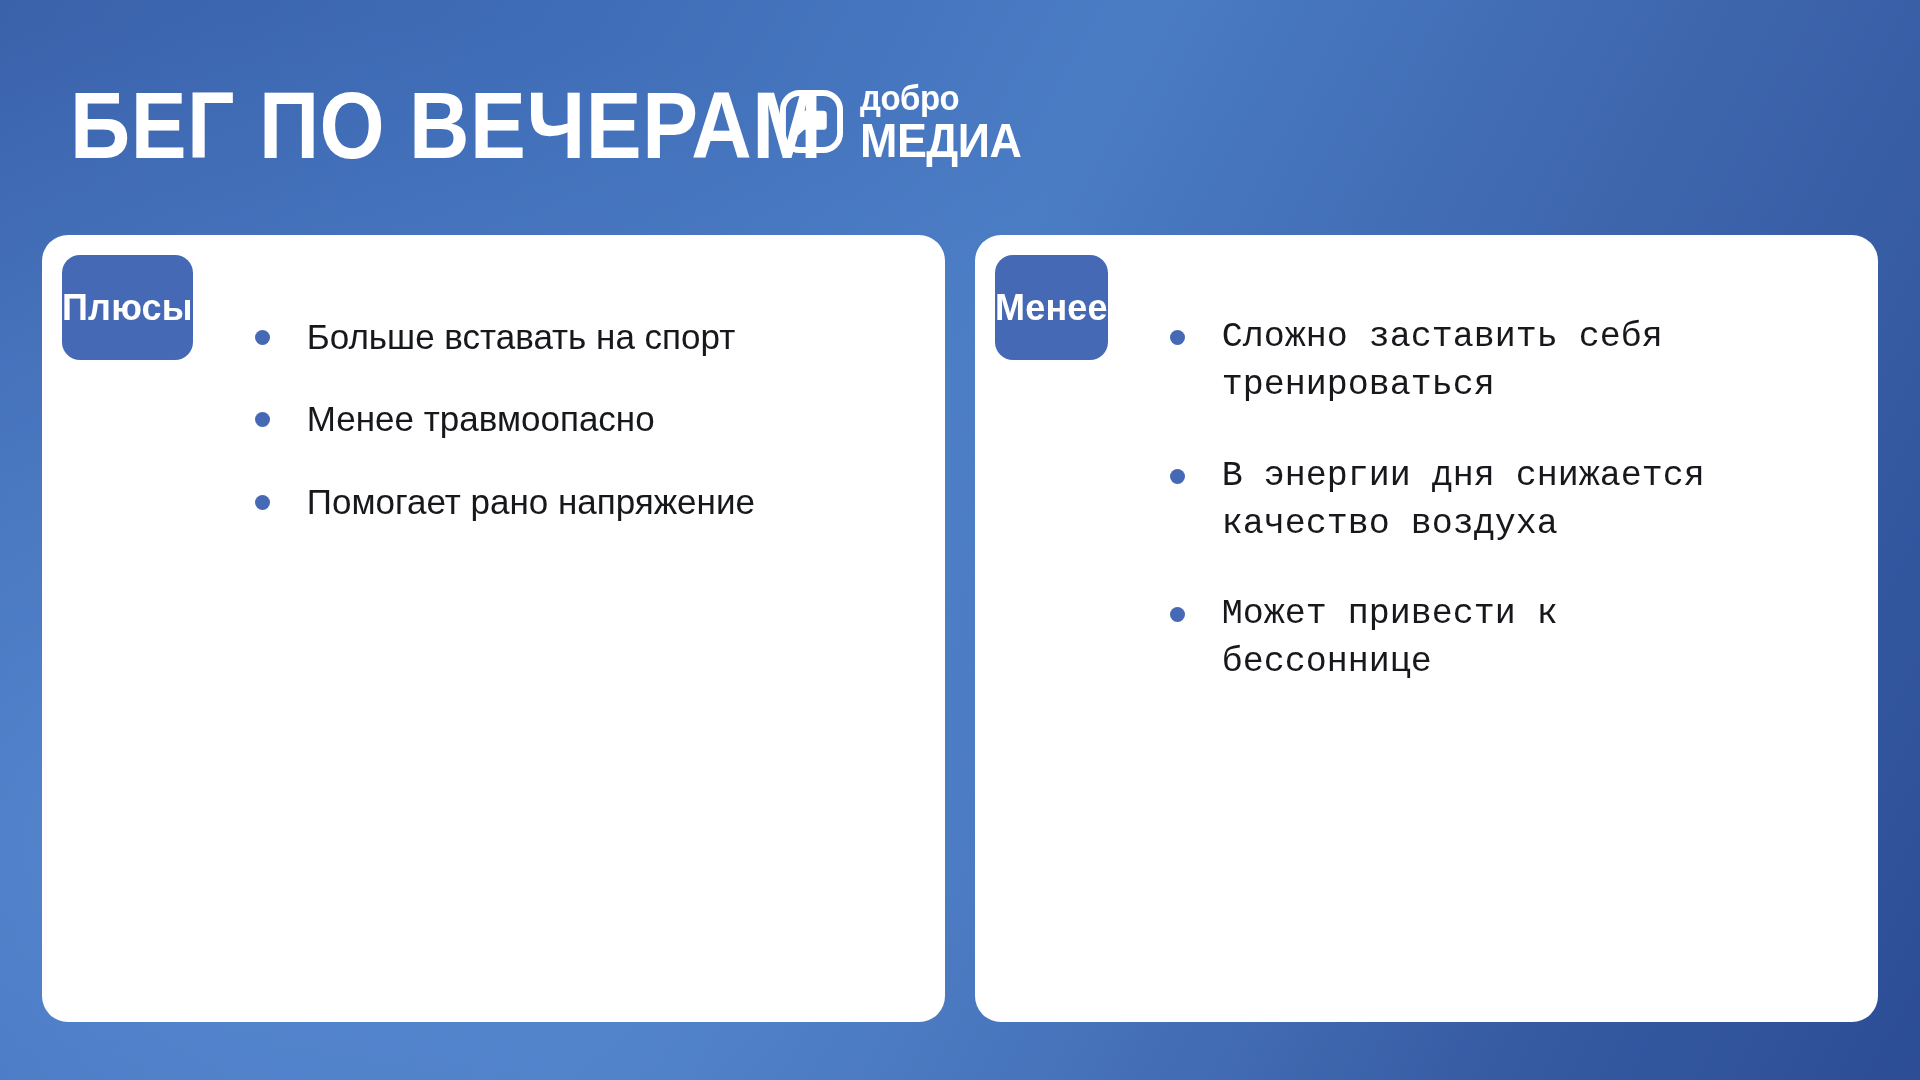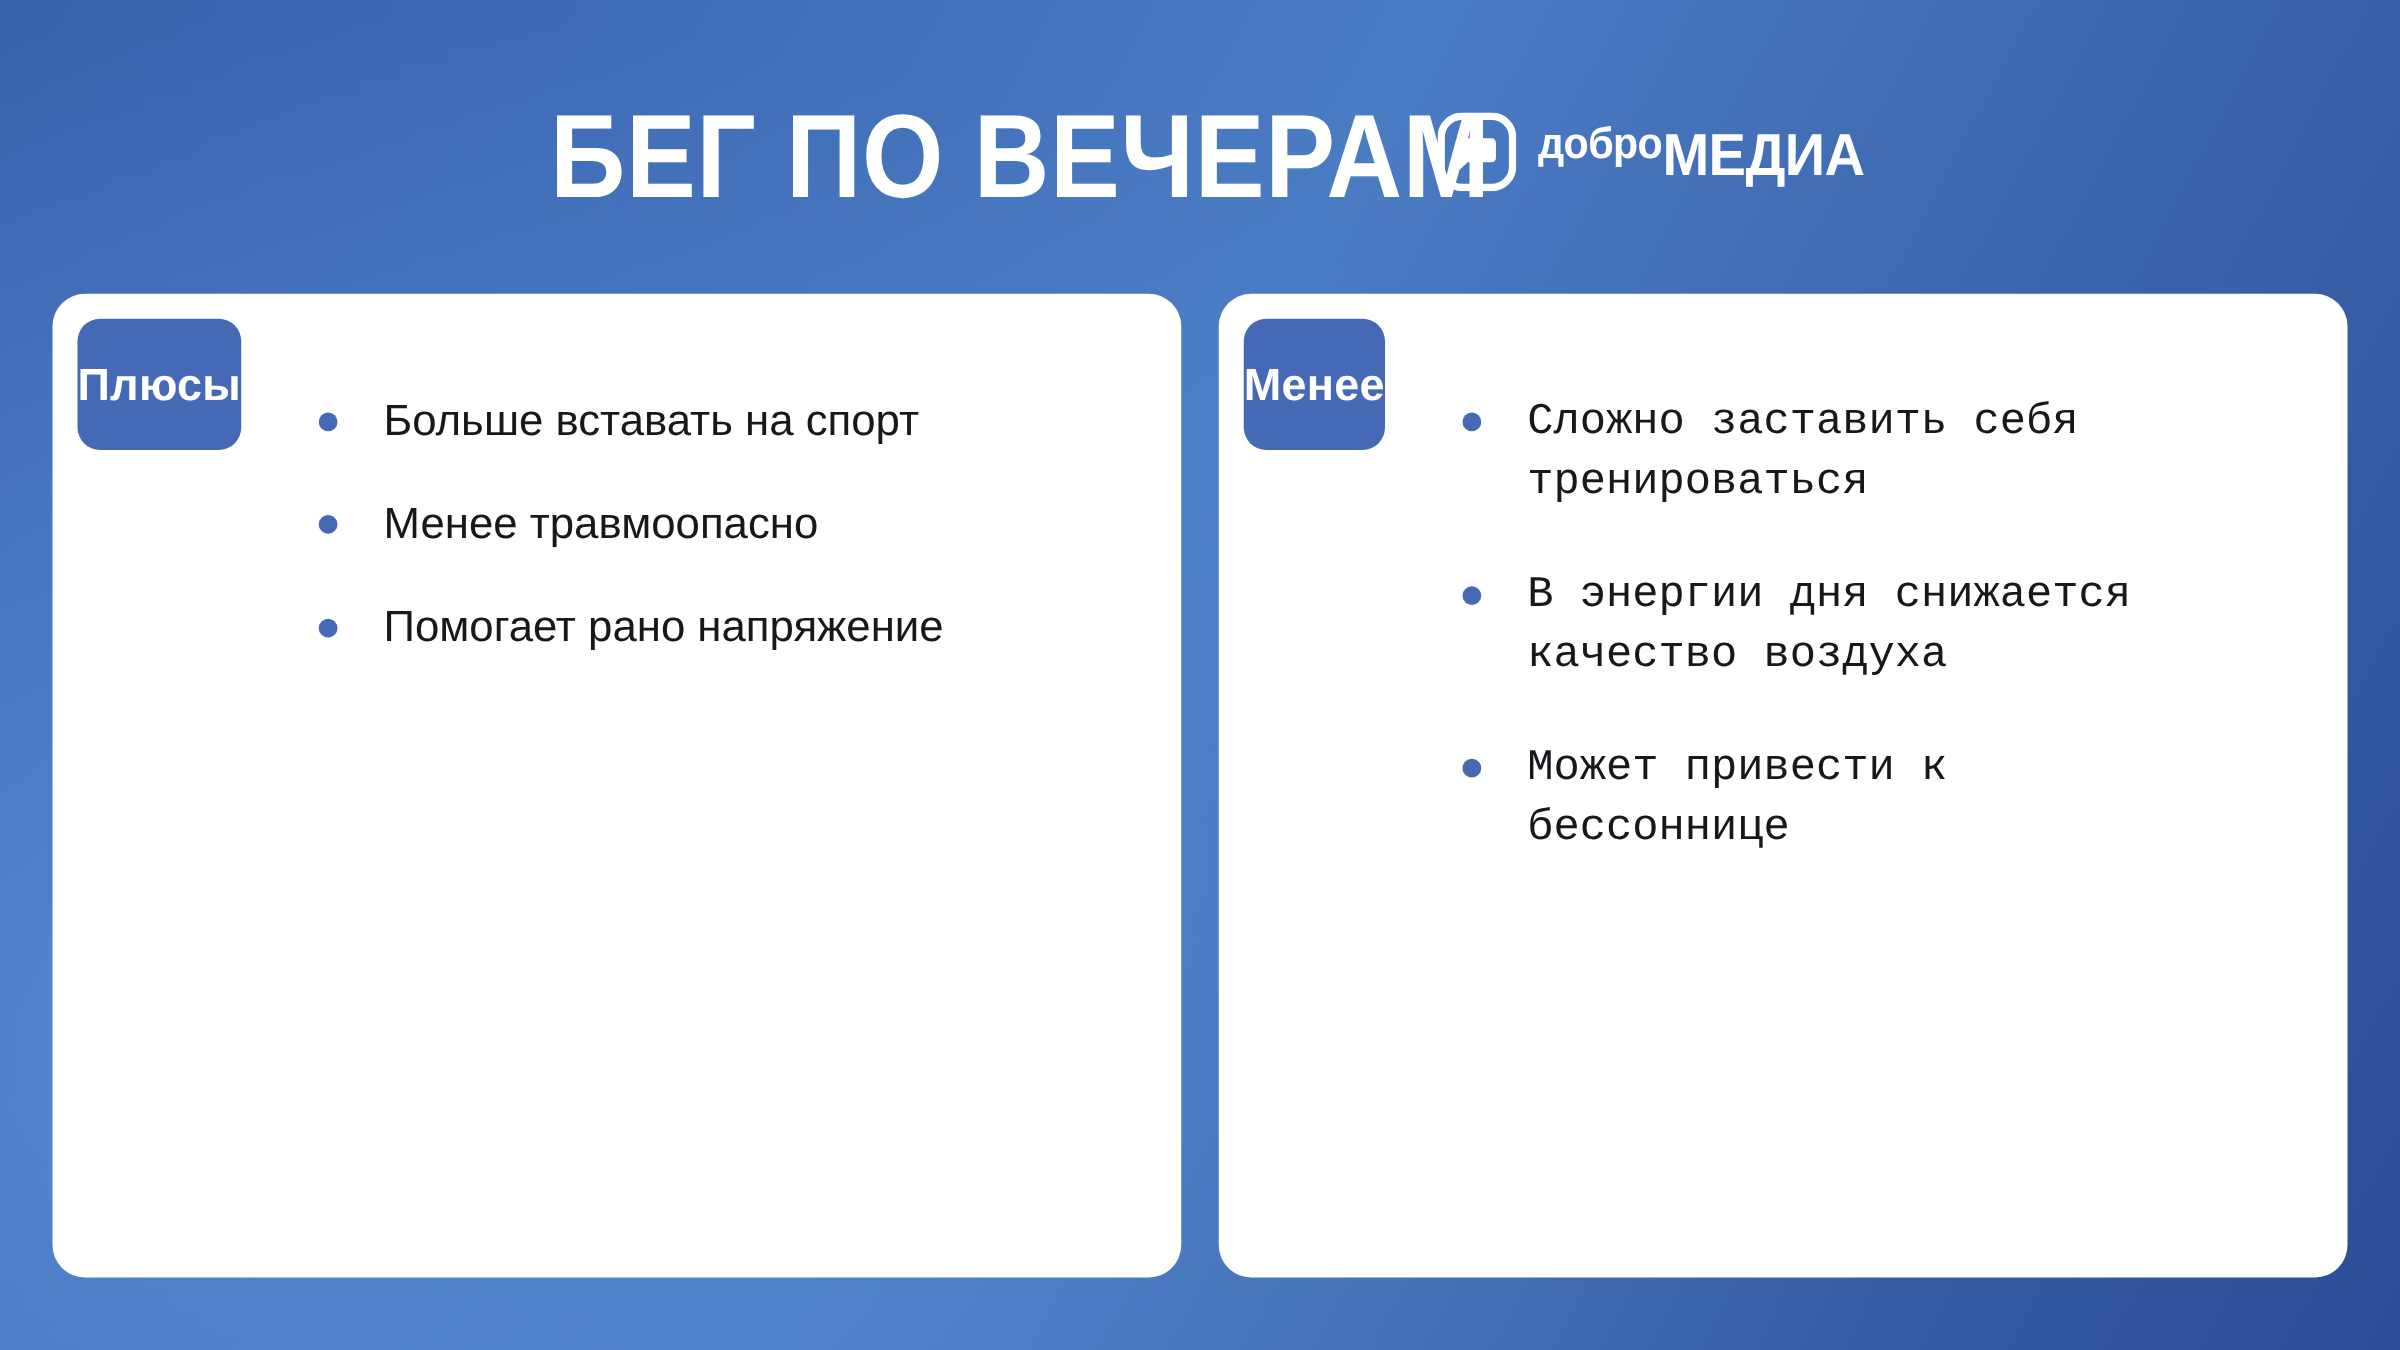--- a/index.html
+++ b/index.html
@@ -26,21 +26,21 @@
 
   
   .header {
     position: absolute;
     left: 0;
     top: 0;
     width: 1552px;
     height: 235px;
     display: flex;
     align-items: center;
-    justify-content: flex-end;
+    justify-content: flex-start;
     padding: 0 64px 0 70px;
     box-sizing: border-box;
   }
 
   .page-title {
     color: #ffffff;
     font-size: 79px;
     line-height: 1;
     font-weight: 700;
     letter-spacing: 0.5px;
@@ -57,21 +57,21 @@
     gap: 17px;
     margin-top: 8px;
   }
   .logo-mark {
     width: 63px;
     height: 63px;
     flex: 0 0 63px;
   }
   .logo-words {
     display: flex;
-    flex-direction: row;
+    flex-direction: column;
     align-items: flex-start;
     line-height: 1;
   }
   .logo-word-top {
     color: #ffffff;
     font-size: 33px;
     font-weight: 700;
     letter-spacing: -0.5px;
     transform: scaleY(1.06);
     transform-origin: left bottom;

